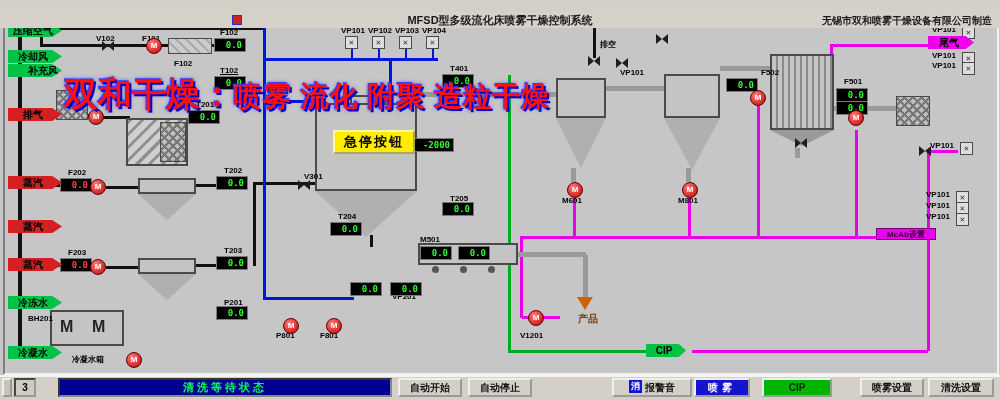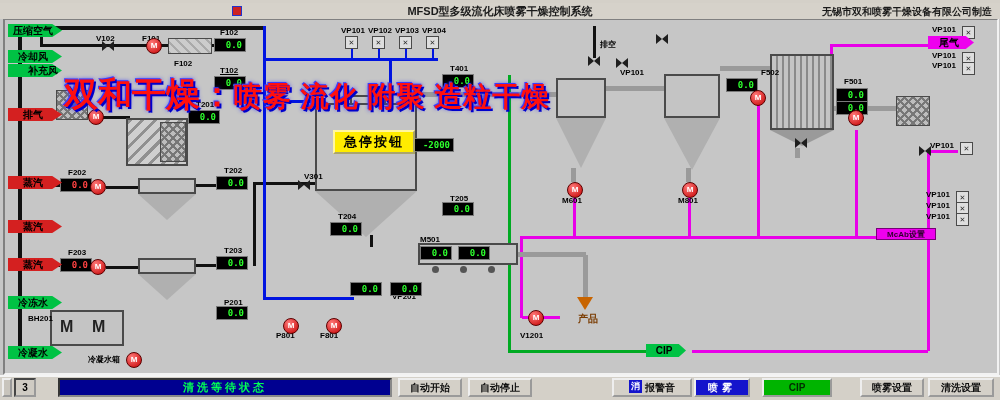--- a/index.html
+++ b/index.html
@@ -1,19 +1,19 @@
 <!DOCTYPE html>
 <html><head>
 <meta charset="utf-8">
 <style>
   html,body{margin:0;padding:0;background:#d4d0c8;font-family:"Liberation Sans",sans-serif;}
   #stage{position:relative;width:1000px;height:400px;background:#d4d0c8;overflow:hidden;}
 
   
-  #titlebar{position:absolute;left:0;top:3px;width:1000px;height:16px;background:#d6d2ca;z-index:10;}
+  #titlebar{position:absolute;left:0;top:12px;width:1000px;height:16px;background:#d6d2ca;z-index:10;}
   #titlebar .title{position:absolute;left:0;right:0;top:1px;text-align:center;font-size:11px;font-weight:bold;color:#1a1a1a;}
   #titlebar .company{position:absolute;right:8px;top:2px;font-size:10px;font-weight:bold;color:#1a1a1a;text-align:center;}
   #titlebar .mini-icon{position:absolute;left:232px;top:3px;width:8px;height:8px;background:#cc2222;border:1px solid #2233cc;}
 
   
   #main{position:absolute;left:0;top:15px;width:1000px;height:360px;background:#c6c6c6;border-top:1px solid #999;z-index:0;}
   .frame{position:absolute;left:3px;top:18px;width:992px;height:353px;border:2px solid;border-color:#808080 #f2f2f2 #f2f2f2 #808080;z-index:1;pointer-events:none;}
 
   .pipe{position:absolute;z-index:2;}
   .vessel{position:absolute;z-index:3;box-sizing:border-box;background:#c4c4c4;border:2px solid #4a4a4a;}
@@ -225,21 +225,21 @@
     <div class="lbl" style="left: 926px; top: 191px;">VP101</div>
     <div class="lbl" style="left: 926px; top: 202px;">VP101</div>
     <div class="lbl" style="left: 926px; top: 213px;">VP101</div>
     <div class="lbl" style="left: 562px; top: 197px;">M601</div>
     <div class="lbl" style="left: 678px; top: 197px;">M801</div>
     <div class="lbl" style="left: 276px; top: 332px;">P801</div>
     <div class="lbl" style="left: 320px; top: 332px;">F801</div>
     <div class="lbl" style="left: 520px; top: 332px;">V1201</div>
     <div class="lbl" style="left: 304px; top: 173px;">V301</div>
     <div class="lbl" style="left: 28px; top: 315px;">BH201</div>
-    <div class="lbl" style="left: 88px; top: 356px;">冷凝水箱</div>
+    <div class="lbl" style="left: 72px; top: 356px;">冷凝水箱</div>
     <div class="lbl" style="left: 578px; top: 314px; color: rgb(122, 59, 0); font-size: 10px;">产品</div>
     <div class="disp" style="left: 214px; top: 38px;">0.0</div>
     <div class="disp" style="left: 214px; top: 76px;">0.0</div>
     <div class="disp" style="left: 188px; top: 110px;">0.0</div>
     <div class="disp" style="left: 60px; top: 178px; color: rgb(255, 66, 66);">0.0</div>
     <div class="disp" style="left: 60px; top: 258px; color: rgb(255, 66, 66);">0.0</div>
     <div class="disp" style="left: 216px; top: 176px;">0.0</div>
     <div class="disp" style="left: 216px; top: 256px;">0.0</div>
     <div class="disp" style="left: 330px; top: 222px;">0.0</div>
     <div class="disp" style="left: 216px; top: 306px;">0.0</div>

